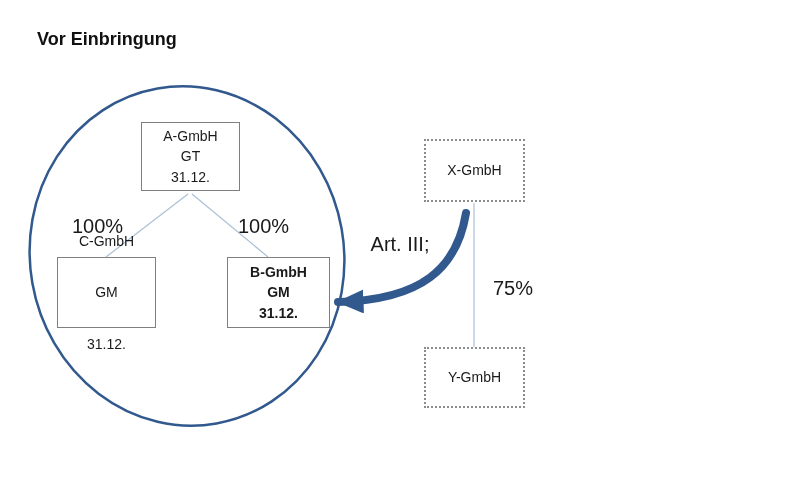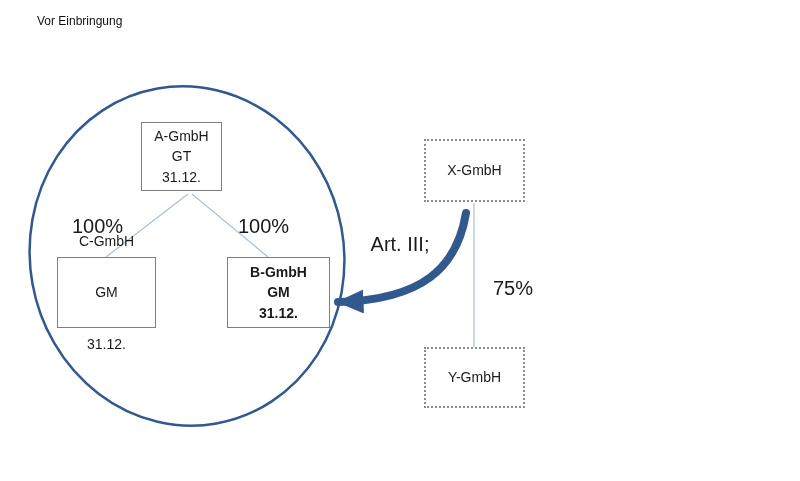--- a/index.html
+++ b/index.html
@@ -12,23 +12,24 @@
     width: 800px;
     height: 481px;
     background: #ffffff;
     font-family: "Liberation Sans", sans-serif;
     color: #1a1a1a;
     overflow: hidden;
   }
   .title {
     position: absolute;
     left: 37px;
-    top: 14px;
-    font-size: 12px;
+    top: 29px;
+    font-size: 18px;
     color: #111111;
+    font-weight: bold;
   }
   svg.layer {
     position: absolute;
     left: 0;
     top: 0;
     width: 800px;
     height: 481px;
     pointer-events: none;
   }
   .box {
@@ -75,21 +76,21 @@
 
     <line x1="188" y1="194" x2="106" y2="257" stroke-width="1.2" stroke="#A9C0D6"></line>
 
     <line x1="192" y1="194" x2="268" y2="257" stroke-width="1.2" stroke="#A9C0D6"></line>
 
     <line x1="474" y1="203" x2="474" y2="347" stroke-width="1.2" stroke="#A9C0D6"></line>
 
     <path d="M 466 213 C 457 268, 422 300, 338 302" fill="none" stroke-width="8" stroke-linecap="round" marker-end="url(#ah)" stroke="#31598E"></path>
   </svg>
 
-  <div class="box solid" style="left:141px; top:122px; width:81px; height:69px;">
+  <div class="box solid" style="left:141px; top:122px; width:99px; height:69px;">
     <div>A-GmbH</div>
     <div>GT</div>
     <div>31.12.</div>
   </div>
 
   <div class="box solid" style="left:57px; top:257px; width:99px; height:71px;gap:31px;">
     <div>C-GmbH</div>
     <div>GM</div>
     <div>31.12.</div>
   </div>

